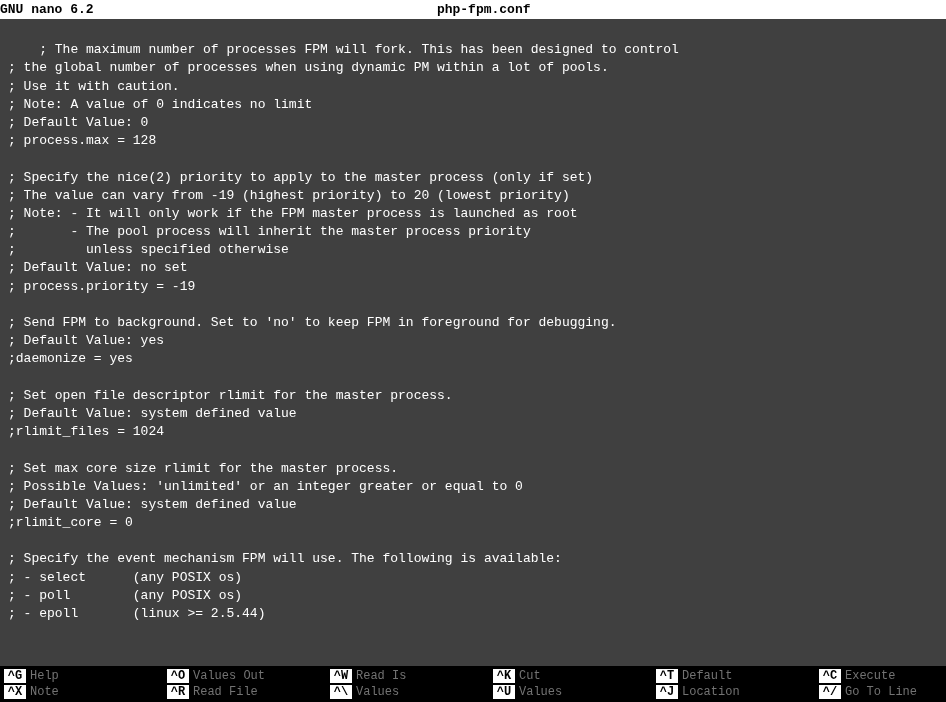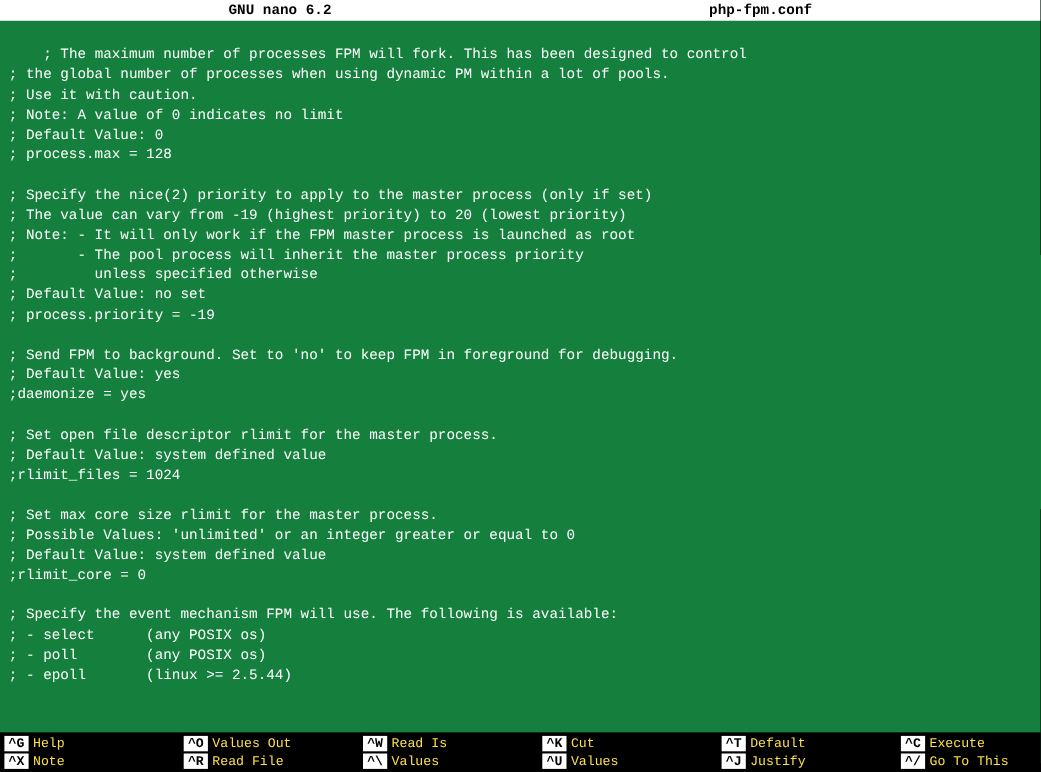--- a/index.html
+++ b/index.html
@@ -22,33 +22,33 @@
       width: 946px;
       height: 702px;
       display: flex;
       flex-direction: column;
       background-color: #000000;
     }
 
     #title-bar {
       background-color: #ffffff;
       color: #000000;
-      text-align: center;
+      text-align: left;
       padding: 2px 0;
       font-weight: bold;
       font-size: 13px;
       flex-shrink: 0;
     }
 
     #editor-area {
       flex: 1;
       padding: 4px 8px;
       overflow: hidden;
       color: #ffffff;
-      background-color: #15803d;
+      background-color: #404040;
       white-space: pre;
       line-height: 1.4;
     }
 
     #shortcut-bar {
       background-color: #000000;
       color: #ffffff;
       flex-shrink: 0;
       display: flex;
       flex-direction: column;
@@ -75,21 +75,21 @@
       padding: 0 3px;
       font-weight: bold;
       font-size: 12px;
       margin-right: 4px;
       display: inline-block;
       min-width: 22px;
       text-align: center;
     }
 
     .shortcut-label {
-      color: #fde047;
+      color: #737373;
       font-size: 12px;
     }
   </style>
 </head>
 <body>
 
 <div id="app">
   <div id="title-bar">
     <span>GNU nano 6.2</span>
     &nbsp;&nbsp;&nbsp;&nbsp;&nbsp;&nbsp;&nbsp;&nbsp;&nbsp;&nbsp;&nbsp;&nbsp;&nbsp;&nbsp;&nbsp;&nbsp;&nbsp;&nbsp;&nbsp;&nbsp;&nbsp;&nbsp;&nbsp;&nbsp;&nbsp;&nbsp;&nbsp;&nbsp;&nbsp;&nbsp;&nbsp;&nbsp;&nbsp;&nbsp;&nbsp;&nbsp;&nbsp;&nbsp;&nbsp;&nbsp;&nbsp;&nbsp;
@@ -170,21 +170,21 @@
         <div class="shortcut-item">
           <span class="shortcut-key">^\</span>
           <span class="shortcut-label">Values</span>
         </div>
         <div class="shortcut-item">
           <span class="shortcut-key">^U</span>
           <span class="shortcut-label">Values</span>
         </div>
         <div class="shortcut-item">
           <span class="shortcut-key">^J</span>
-          <span class="shortcut-label">Justify</span>
+          <span class="shortcut-label">Location</span>
         </div>
         <div class="shortcut-item">
           <span class="shortcut-key">^/</span>
-          <span class="shortcut-label">Go To This</span>
+          <span class="shortcut-label">Go To Line</span>
         </div>
       </div>
   </div>
 </div>
 
 </body></html>

